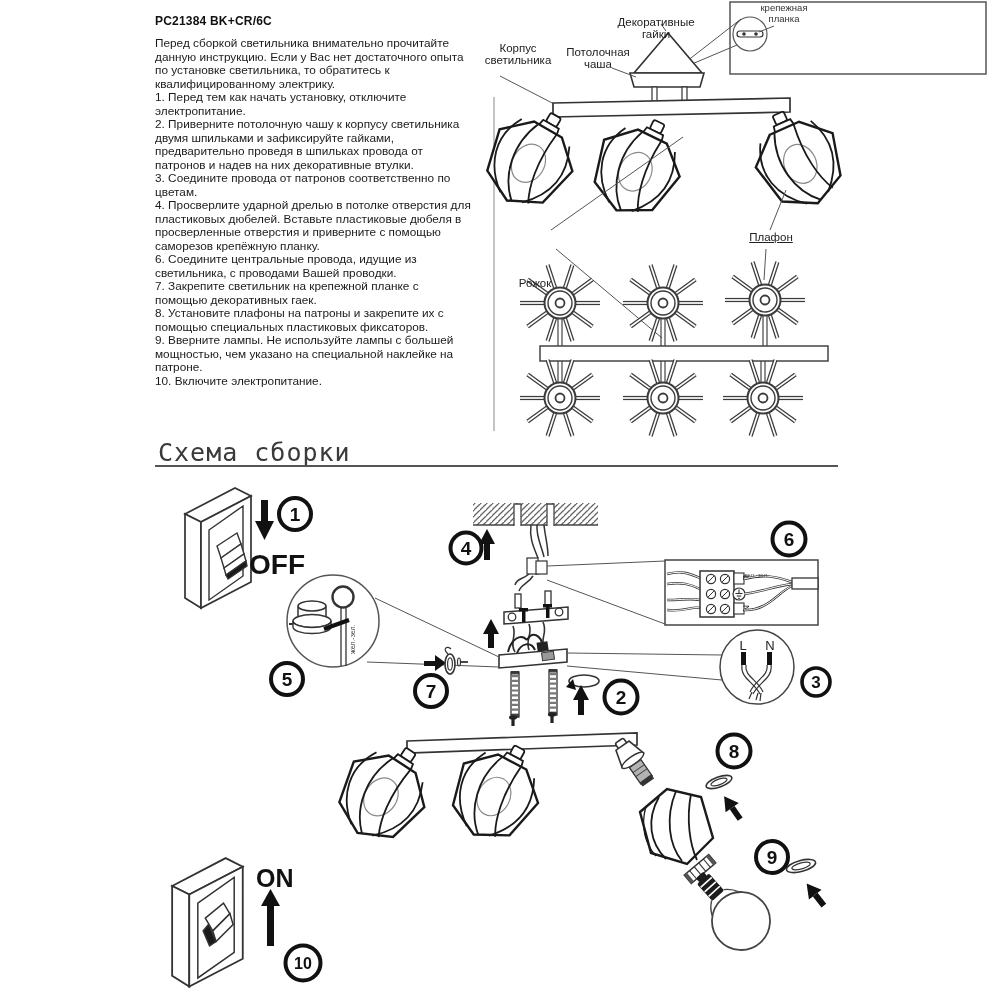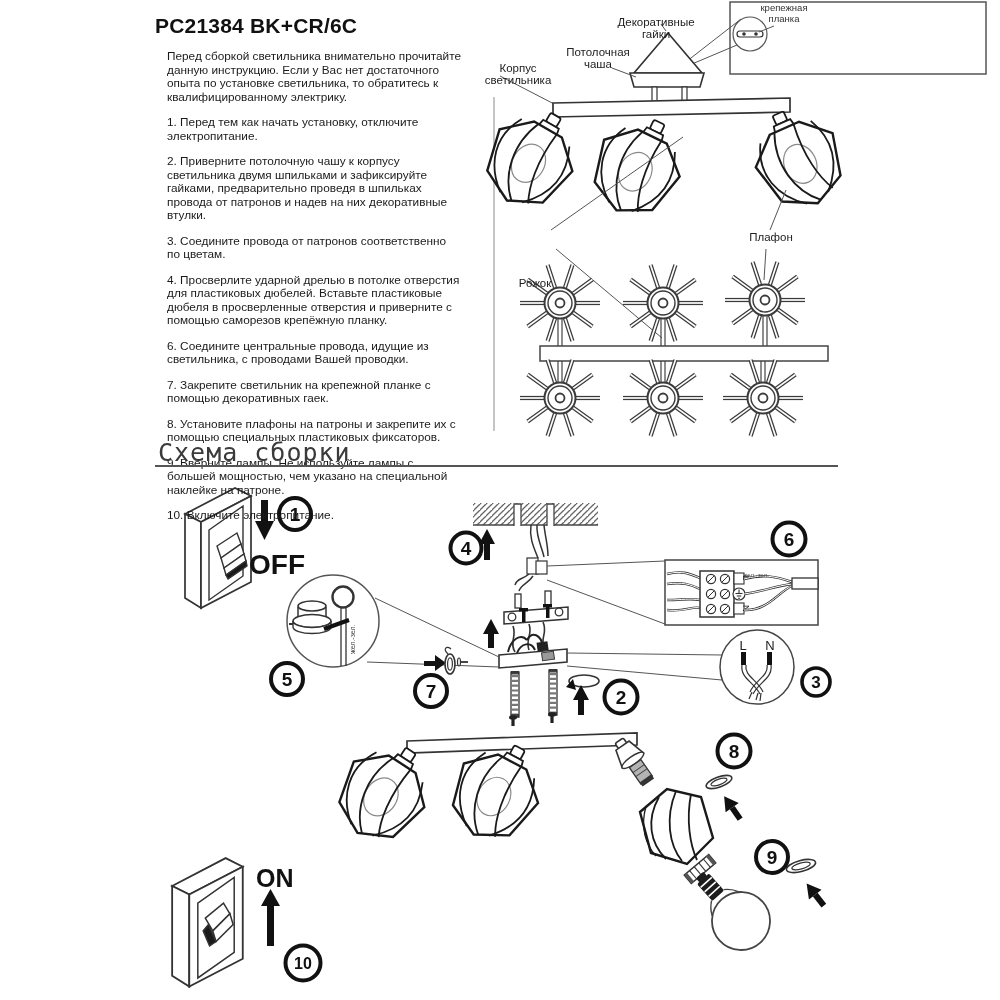--- a/index.html
+++ b/index.html
@@ -1,21 +1,21 @@
 <!DOCTYPE html>
 <html><head>
 <meta charset="utf-8">
 <style>
   html,body{margin:0;padding:0;background:#fff;width:1000px;height:1000px;overflow:hidden;}
   .sheet{position:relative;width:1000px;height:1000px;background:#fff;font-family:"Liberation Sans",sans-serif;color:#1a1a1a;}
   svg.art{position:absolute;left:0;top:0;z-index:1;}
   .ov{position:absolute;z-index:2;}
   .instructions{left:155px;top:14px;width:318px;}
-  .instructions h1{margin:0 0 9px 0;font-size:21px;letter-spacing:.2px;color:#111;}
-  .instructions p{margin:12px;font-size:11.8px;line-height:13.5px;}
+  .instructions h1{margin:0 0 9px 0;font-size:12px;letter-spacing:.2px;color:#111;}
+  .instructions p{margin:0;font-size:11.8px;line-height:13.5px;}
   .dlabel{font-size:11.5px;line-height:12.3px;text-align:center;color:#222;}
   .dlabel.small{font-size:9.5px;line-height:10.5px;color:#333;}
   .heading{left:158px;top:438px;font-family:"DejaVu Sans Mono",monospace;font-size:25px;color:#3a3a3a;letter-spacing:1px;}
   .rule{left:155px;top:465px;width:683px;height:0;border-top:2px solid #555;}
   .pwr{font-weight:bold;color:#111;}
   .badge-txt{font-family:"Liberation Sans",sans-serif;font-weight:bold;}
   svg text{font-family:"Liberation Sans",sans-serif;}
 </style>
 </head>
 <body>
@@ -471,23 +471,23 @@
   <p>6. Соедините центральные провода, идущие из светильника, с проводами Вашей проводки.</p>
   <p>7. Закрепите светильник на крепежной планке с помощью декоративных гаек.</p>
   <p>8. Установите плафоны на патроны и закрепите их с помощью специальных пластиковых фиксаторов.</p>
   <p>9. Вверните лампы. Не используйте лампы с большей мощностью, чем указано на специальной наклейке на патроне.</p>
   <p>10. Включите электропитание.</p>
 </div>
 
 <div class="ov dlabel" style="left:608px;top:4px;width:96px;margin-top:12px;">Декоративные гайки</div>
 <div class="ov dlabel small" style="left:752px;top:3px;width:64px;">крепежная планка</div>
 <div class="ov dlabel" style="left:562px;top:46px;width:72px;">Потолочная чаша</div>
-<div class="ov dlabel" style="left:480px;top:62px;width:76px;">Корпус светильника</div>
+<div class="ov dlabel" style="left:480px;top:42px;width:76px;">Корпус светильника</div>
 <div class="ov dlabel" style="left:505px;top:231px;width:60px;margin-top:46px;">Рожок</div>
-<div class="ov dlabel" style="left:741px;top:231px;width:60px;">Плафон</div>
+<div class="ov dlabel" style="left:741px;top:231px;width:60px;text-decoration:underline;">Плафон</div>
 
 <div class="ov heading">Схема сборки</div>
 <div class="ov rule"></div>
 
 <div class="ov pwr" style="left:249px;top:549px;font-size:28px;">OFF</div>
 <div class="ov pwr" style="left:256px;top:864px;font-size:25px;">ON</div>
 
 </div>
 
 </body></html>

